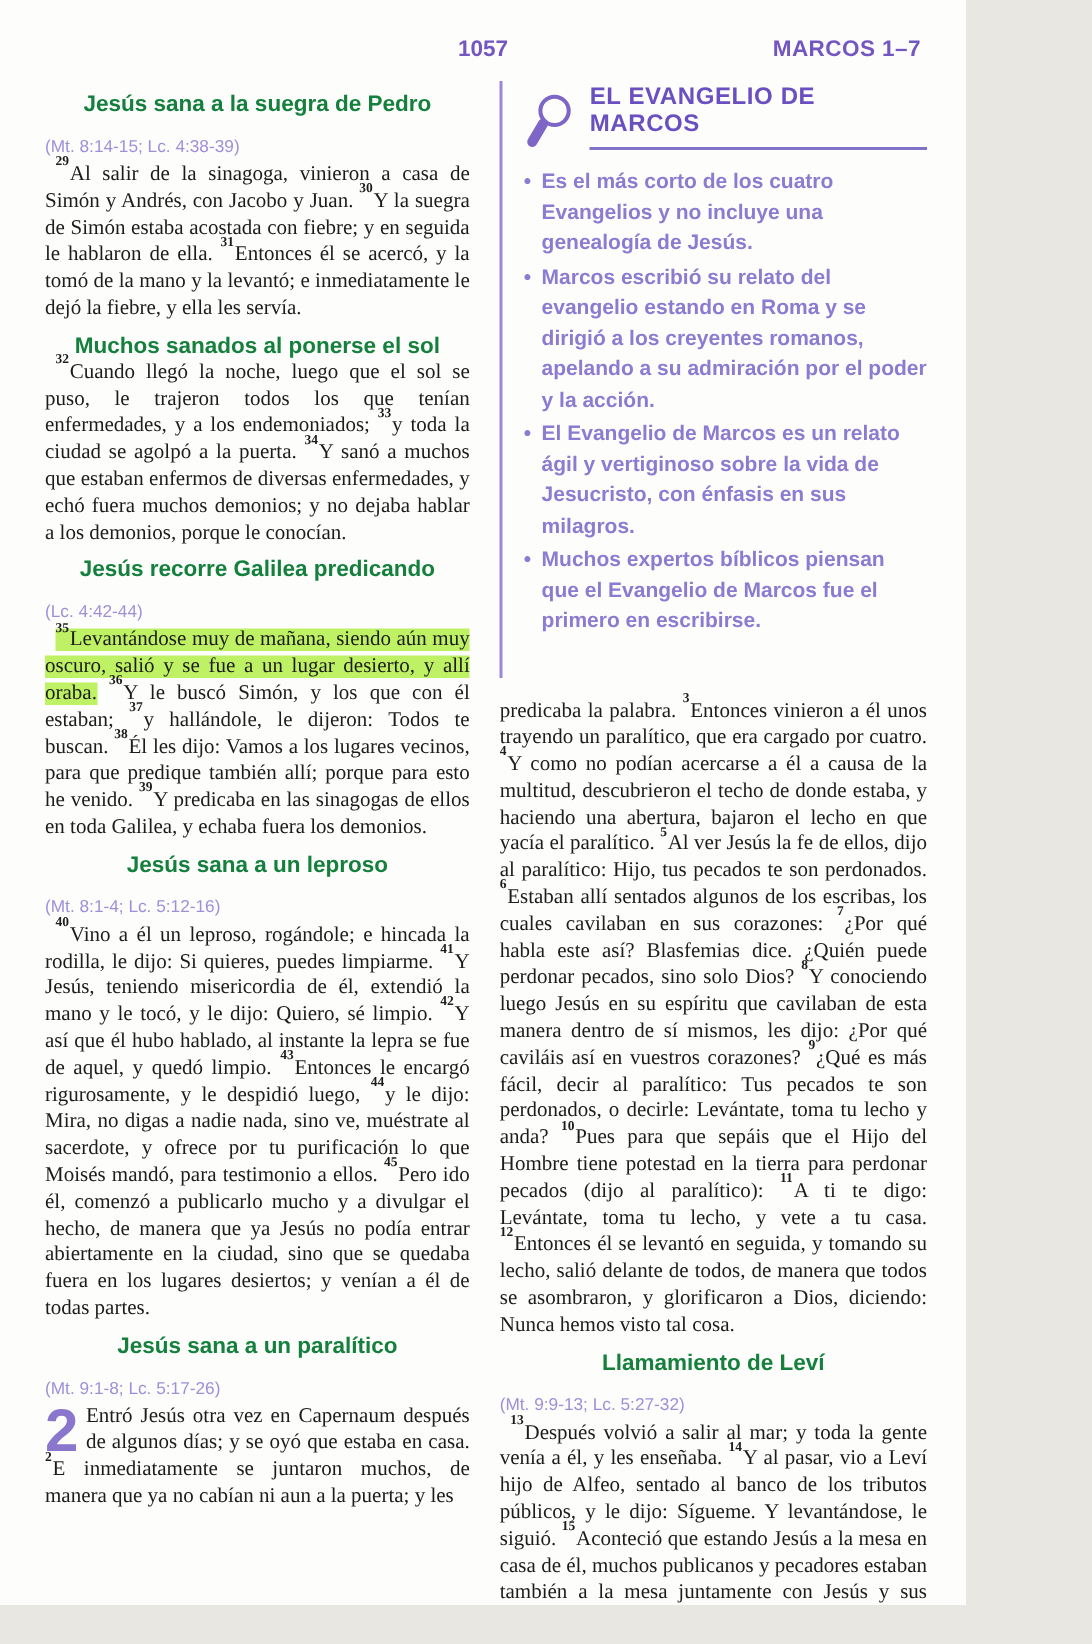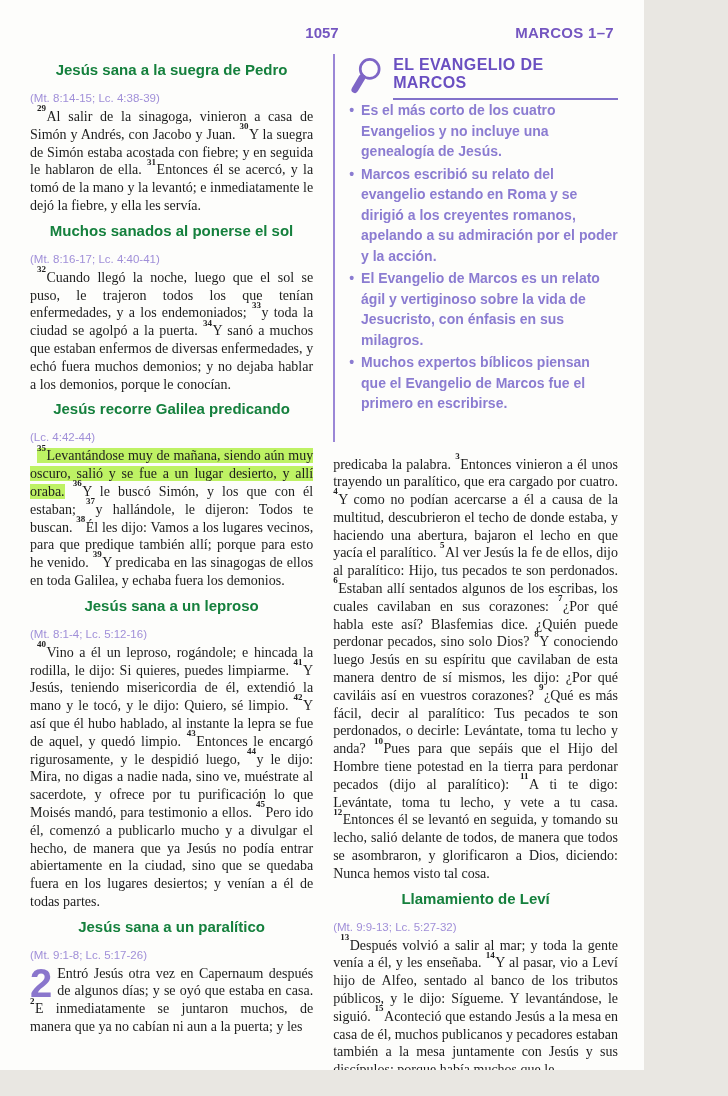--- a/index.html
+++ b/index.html
@@ -59,21 +59,21 @@
     float:left;
     font-family:"Liberation Sans",sans-serif;font-weight:bold;
     font-size:40px;line-height:32px;color:#8a76cc;
     margin:2px 5px 0 0;
   }
   
   .feature-box{
     border-left:2px solid #9b87d6;
     padding:2px 0 26px 14px;margin:0 0 14px 0;
   }
-  .feature-header{display:flex;align-items:flex-start;gap:8px;}
+  .feature-header{display:flex;align-items:center;gap:8px;margin-bottom:10px;}
   .magnifier-icon{flex:0 0 auto;width:36px;height:42px;margin-bottom:-8px;}
   .feature-title{
     flex:1;font-family:"Liberation Sans",sans-serif;font-weight:bold;
     font-size:16px;letter-spacing:.4px;color:#6a4fc1;
     border-bottom:2.5px solid #8272ca;padding-bottom:6px;
   }
   .feature-bullets{
     margin:0;padding:0;list-style:none;
     font-family:"Liberation Sans",sans-serif;font-weight:bold;
     color:#8b7cd1;font-size:14px;line-height:20.5px;
@@ -95,21 +95,20 @@
   <div class="columns">
 
     <div class="col left" id="left-sections">
         <section class="section">
           <h3 class="section-heading">Jesús sana a la suegra de Pedro</h3>
           <div class="section-ref">(Mt. 8:14-15; Lc. 4:38-39)</div>
           <p class="verse-para"><sup class="verse-num">29</sup>Al salir de la sinagoga, vinieron a casa de Simón y Andrés, con Jacobo y Juan. <sup class="verse-num">30</sup>Y la suegra de Simón estaba acostada con fiebre; y en seguida le hablaron de ella. <sup class="verse-num">31</sup>Entonces él se acercó, y la tomó de la mano y la levantó; e inmediatamente le dejó la fiebre, y ella les servía.</p>
         </section>
         <section class="section">
           <h3 class="section-heading">Muchos sanados al ponerse el sol</h3>
-          <div class="section-ref">(Mt. 8:16-17; Lc. 4:40-41)</div>
           <p class="verse-para"><sup class="verse-num">32</sup>Cuando llegó la noche, luego que el sol se puso, le trajeron todos los que tenían enfermedades, y a los endemoniados; <sup class="verse-num">33</sup>y toda la ciudad se agolpó a la puerta. <sup class="verse-num">34</sup>Y sanó a muchos que estaban enfermos de diversas enfermedades, y echó fuera muchos demonios; y no dejaba hablar a los demonios, porque le conocían.</p>
         </section>
         <section class="section">
           <h3 class="section-heading">Jesús recorre Galilea predicando</h3>
           <div class="section-ref">(Lc. 4:42-44)</div>
           <p class="verse-para"><span class="highlight"><sup class="verse-num">35</sup>Levantándose muy de mañana, siendo aún muy oscuro, salió y se fue a un lugar desierto, y allí oraba.</span> <sup class="verse-num">36</sup>Y le buscó Simón, y los que con él estaban; <sup class="verse-num">37</sup>y hallándole, le dijeron: Todos te buscan. <sup class="verse-num">38</sup>Él les dijo: Vamos a los lugares vecinos, para que predique también allí; porque para esto he venido. <sup class="verse-num">39</sup>Y predicaba en las sinagogas de ellos en toda Galilea, y echaba fuera los demonios.</p>
         </section>
         <section class="section">
           <h3 class="section-heading">Jesús sana a un leproso</h3>
           <div class="section-ref">(Mt. 8:1-4; Lc. 5:12-16)</div>

